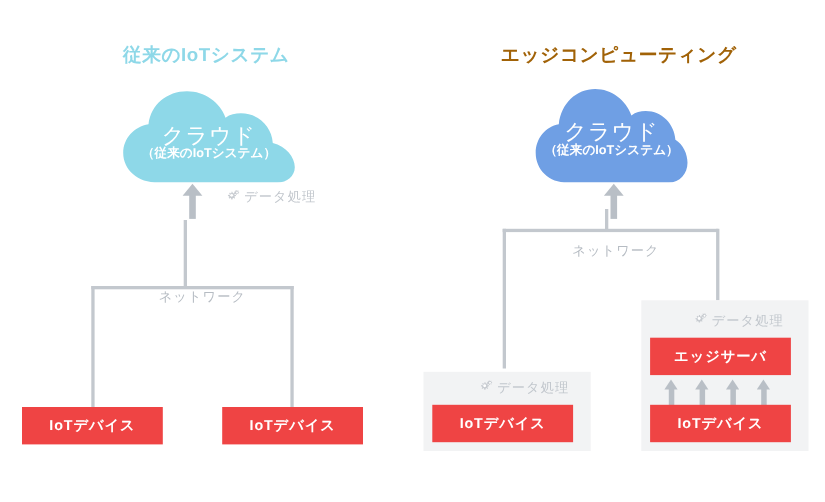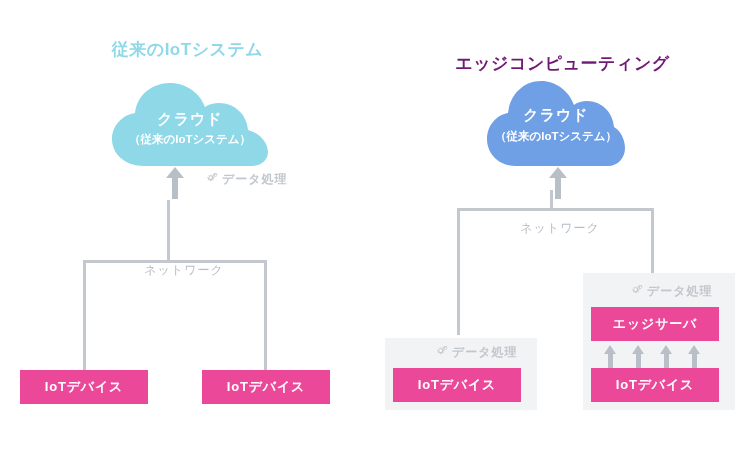--- a/index.html
+++ b/index.html
@@ -15,30 +15,30 @@
   
   .title{
     position:absolute;
     font-size:17px;
     font-weight:bold;
     letter-spacing:.5px;
     white-space:nowrap;
     text-align:center;
   }
   #title-left{ left:0; top:38px; width:375px; color:#8ed8e8; }
-  #title-right{ left:375px; top:52px; width:375px; color:#701a75; }
+  #title-right{ left:375px; top:38px; width:375px; color:#a16207; }
 
   
   .cloud{position:absolute;}
   .cloud svg{display:block;}
   .cloud-label{
     position:absolute;left:0;width:100%;
     text-align:center;color:#ffffff;white-space:nowrap;
   }
-  .cloud-main{font-size:15px;font-weight:bold;letter-spacing:1px;}
+  .cloud-main{font-size:20px;font-weight:normal;letter-spacing:1px;}
   .cloud-sub{font-size:11.5px;font-weight:bold;letter-spacing:0px;}
 
   #cloud-left{ left:110px; top:82px; width:160px; height:84px; }
   #cloud-left .cloud-main{ top:28px; }
   #cloud-left .cloud-sub { top:50px; }
 
   #cloud-right{ left:486px; top:80px; width:140px; height:86px; }
   #cloud-right .cloud-main{ top:26px; }
   #cloud-right .cloud-sub { top:49px; }
 
@@ -73,32 +73,32 @@
   #net-left{ left:94px; top:262px; width:180px; }
   #net-right{ left:470px; top:220px; width:180px; }
 
   
   .proc{
     position:absolute;
     display:flex;align-items:center;gap:3px;
     white-space:nowrap;
   }
   .proc .txt{
-    font-size:12px;color:#c2c7cd;letter-spacing:1px;font-weight:bold;
+    font-size:12px;color:#c2c7cd;letter-spacing:1px;
   }
   .gear-icon{position:relative;width:17px;height:14px;flex:0 0 17px;}
   .gear-icon svg{position:absolute;left:0;top:0;}
 
   
   .panel{position:absolute;background:#f2f3f4;}
 
   
   .box{
     position:absolute;
-    background:#ec4899;
+    background:#ef4444;
     color:#ffffff;
     font-size:13px;
     font-weight:bold;
     letter-spacing:.8px;
     display:flex;align-items:center;justify-content:center;
     white-space:nowrap;
   }
 
   
   .smallarrow{position:absolute;width:13px;height:26px;}

